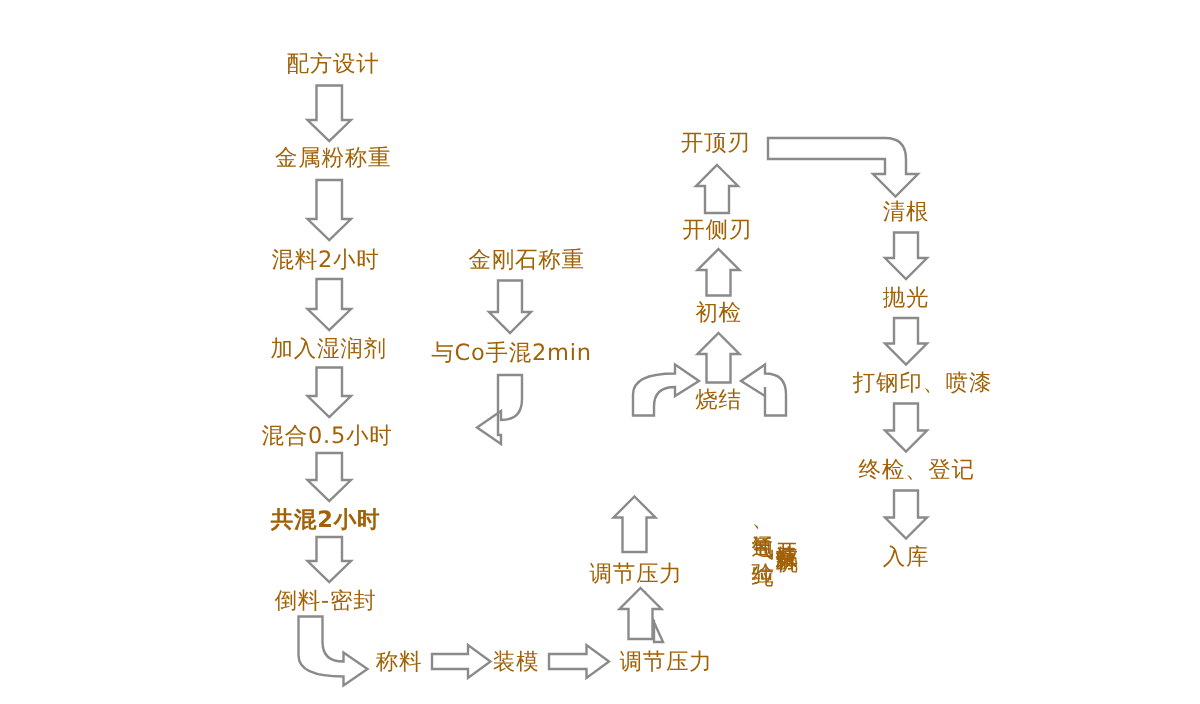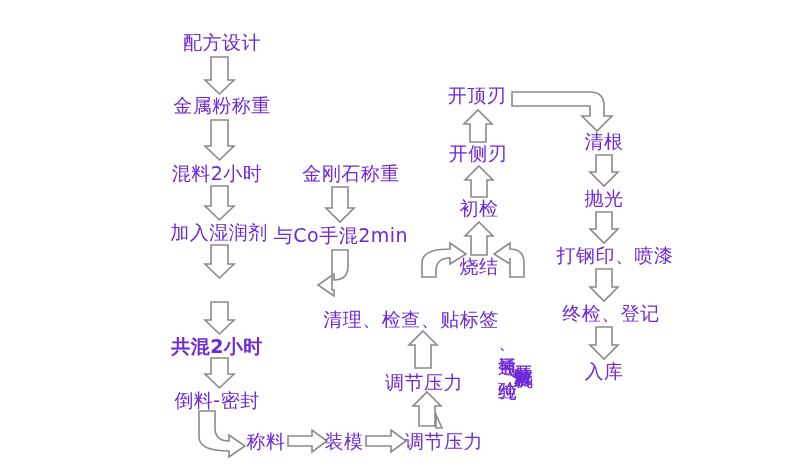--- a/index.html
+++ b/index.html
@@ -3,22 +3,22 @@
 <meta charset="utf-8">
 <style>
   html,body{margin:0;padding:0;background:#ffffff;}
   #stage{
     position:relative;width:800px;height:469px;background:#ffffff;
     font-family:"DejaVu Sans","Liberation Sans",sans-serif;
     overflow:hidden;
   }
   .node{
     position:absolute;
-    color:#6d28d9;
-    font-size:19px;
+    color:#a16207;
+    font-size:15px;
     line-height:18px;
     white-space:nowrap;
     transform:translate(-50%,-50%);
     letter-spacing:0.5px;
   }
   .node.vert{
     white-space:normal;
     writing-mode:vertical-rl;
     text-orientation:upright;
     letter-spacing:1px;
@@ -79,31 +79,31 @@
 
     <polygon class="arw" points="596,269 612,269 612,287 618,287 604,301 590,287 596,287"></polygon>
 
     <polygon class="arw" points="596,327 612,327 612,345 618,345 604,359 590,345 596,345"></polygon>
   </svg>
 
   <div class="node" style="left:222px;top:42px;">配方设计</div>
   <div class="node" style="left:222px;top:105px;">金属粉称重</div>
   <div class="node" style="left:217px;top:173px;">混料2小时</div>
   <div class="node" style="left:219px;top:232px;">加入湿润剂</div>
+  <div class="node" style="left:218px;top:290px;">混合0.5小时</div>
   <div class="node" style="left:217px;top:346px;font-weight:bold;">共混2小时</div>
   <div class="node" style="left:217px;top:400px;">倒料-密封</div>
 
   <div class="node" style="left:351px;top:173px;">金刚石称重</div>
   <div class="node" style="left:341px;top:235px;">与Co手混2min</div>
 
   <div class="node" style="left:266px;top:441px;">称料</div>
   <div class="node" style="left:344px;top:441px;">装模</div>
   <div class="node" style="left:444px;top:441px;">调节压力</div>
   <div class="node" style="left:424px;top:382px;">调节压力</div>
-  <div class="node" style="left:411px;top:319px;">清理、检查、贴标签</div>
 
   <div class="node" style="left:479px;top:266px;">烧结</div>
   <div class="node" style="left:479px;top:208px;">初检</div>
   <div class="node" style="left:478px;top:153px;">开侧刃</div>
   <div class="node" style="left:477px;top:95px;">开顶刃</div>
 
   <div class="node" style="left:604px;top:141px;">清根</div>
   <div class="node" style="left:604px;top:198px;">抛光</div>
   <div class="node" style="left:615px;top:255px;text-align:right;">打钢印、喷漆</div>
   <div class="node" style="left:611px;top:313px;">终检、登记</div>

